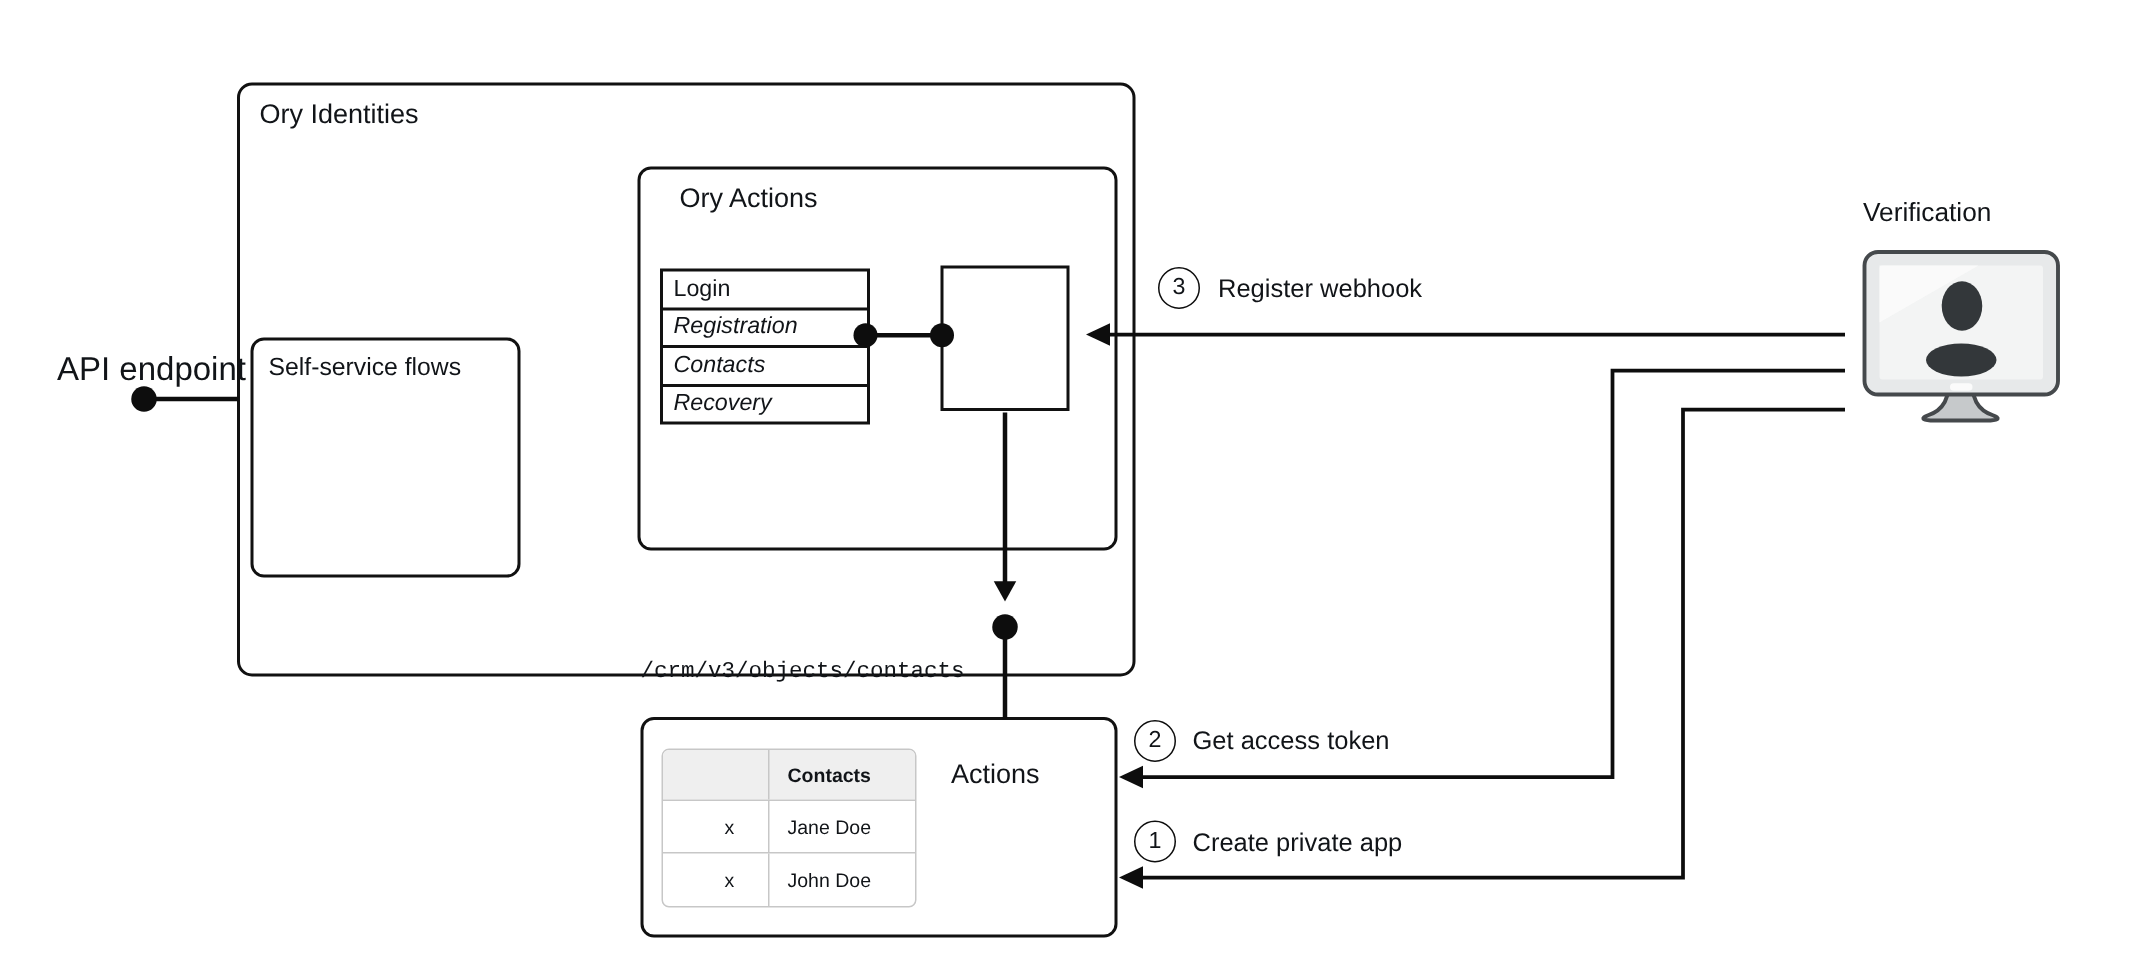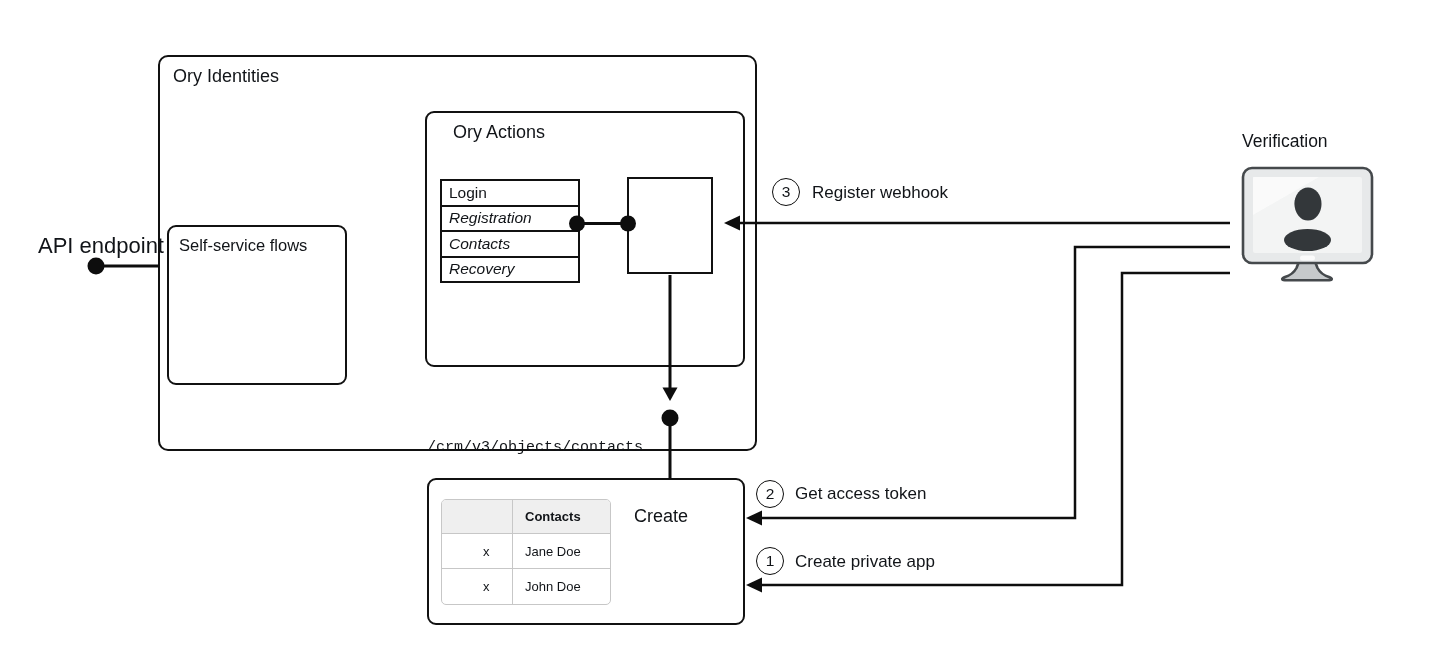--- a/index.html
+++ b/index.html
@@ -89,21 +89,21 @@
   <div class="flow-list">
     <div class="flow-row">Login</div>
     <div class="flow-row">Registration</div>
     <div class="flow-row">Contacts</div>
     <div class="flow-row">Recovery</div>
   </div>
 
   <div class="webhook-box"></div>
 
   <div class="node" style="left:427px;top:478px;width:318px;height:147px;border-radius:9px;">
-    <div style="position:absolute;left:205px;top:26px;font-size:18px;font-weight:500;">Create</div>
+    <div style="position:absolute;left:205px;top:26px;font-size:18px;font-weight:500;">Actions</div>
   </div>
 
   <div class="contacts-table">
     <div class="ct-row header">
       <div class="ct-c1"></div>
       <div class="ct-c2">Contacts</div>
     </div>
     <div class="ct-row">
       <div class="ct-c1">x</div>
       <div class="ct-c2">Jane Doe</div>

